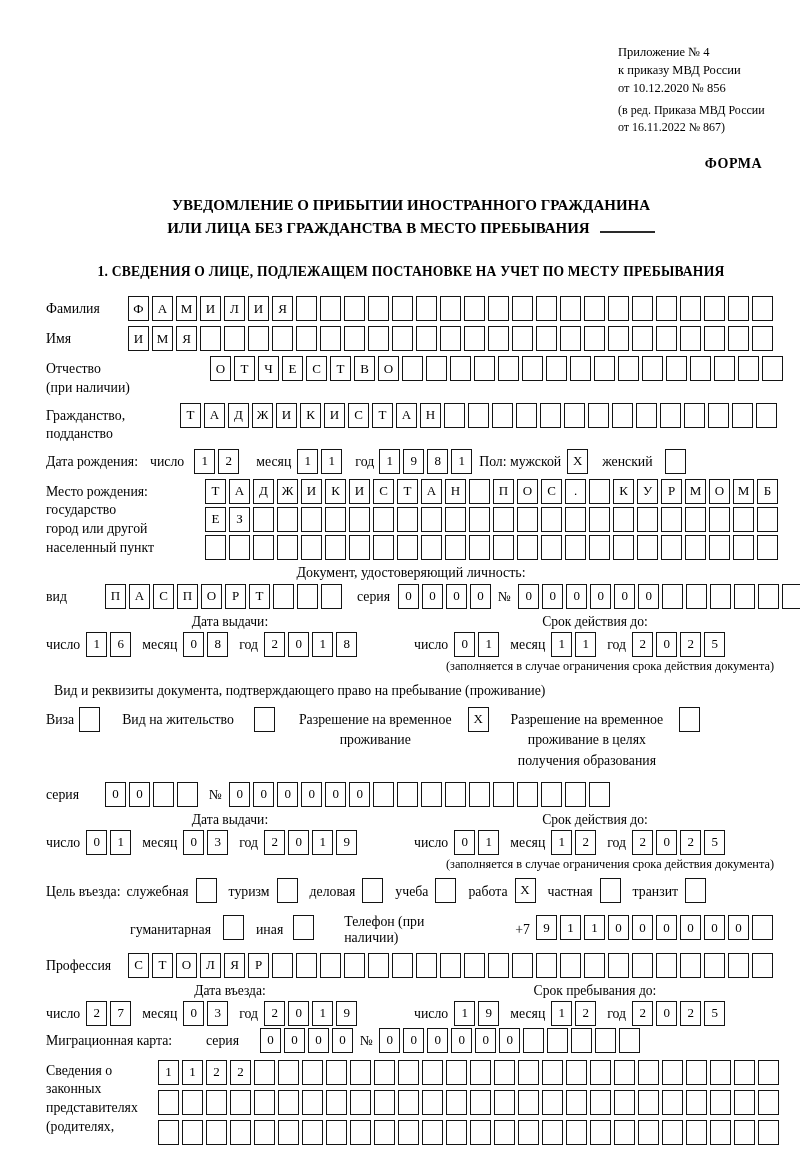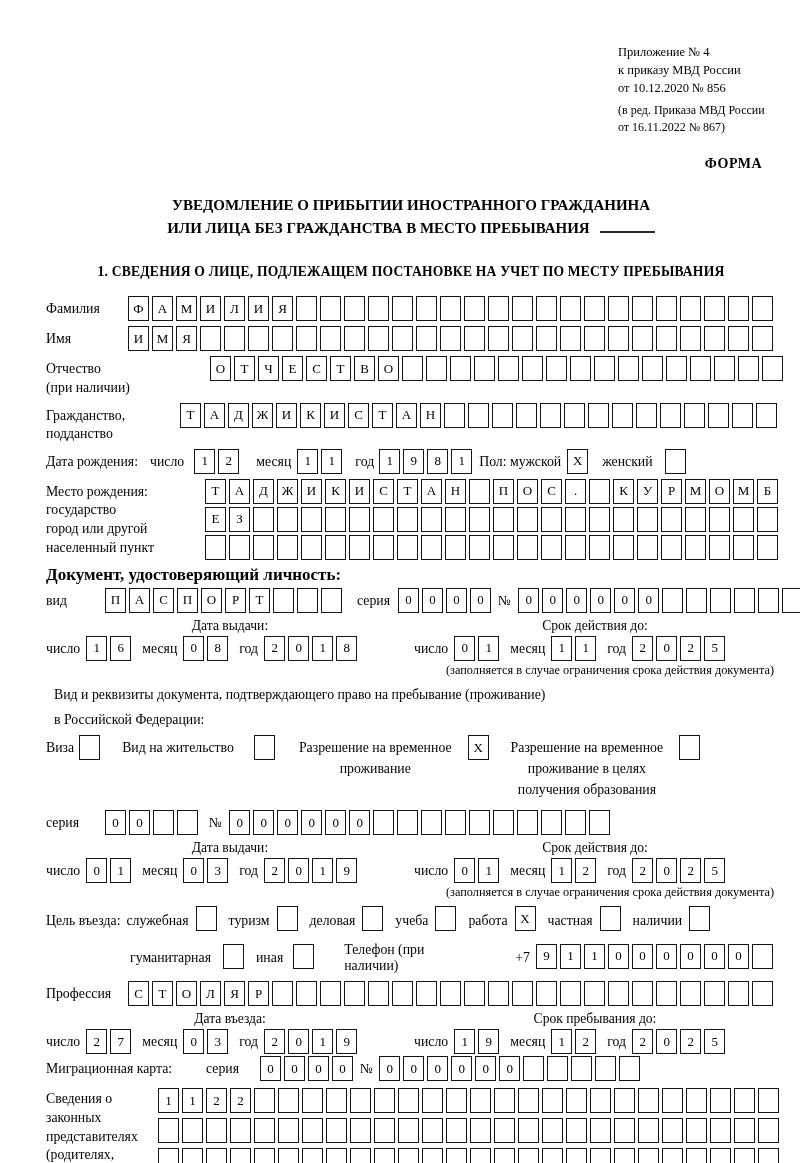--- a/index.html
+++ b/index.html
@@ -340,21 +340,21 @@
             <span class="bx"></span>
             <span class="bx"></span>
             <span class="bx"></span>
             <span class="bx"></span>
             <span class="bx"></span>
             <span class="bx"></span>
           </div>
       </div>
     </div>
 
-    <div style="text-align:left; font-weight:bold; font-size:17px; margin:2px 0 3px 0;">Документ, удостоверяющий личность:</div>
+    <div style="text-align:center; font-weight:normal; font-size:14px; margin:2px 0 3px 0;">Документ, удостоверяющий личность:</div>
 
     <div class="row">
       <div class="lbl w-kind">вид</div>
       <div class="cells">
           <span class="bx">П</span>
           <span class="bx">А</span>
           <span class="bx">С</span>
           <span class="bx">П</span>
           <span class="bx">О</span>
           <span class="bx">Р</span>
@@ -429,21 +429,20 @@
               <span class="bx">0</span>
               <span class="bx">2</span>
               <span class="bx">5</span>
             </span>
         </div>
       </div>
     </div>
     <div class="note-r">(заполняется в случае ограничения срока действия документа)</div>
 
     <div class="para">Вид и реквизиты документа, подтверждающего право на пребывание (проживание)</div>
-    <div class="para">в Российской Федерации:</div>
 
     <div class="opts">
       <div class="opt">
         <div class="olbl">Виза</div>
         <span class="cb" style="margin-left:5px;"></span>
       </div>
       <div class="opt" style="margin-left:22px;">
         <div class="olbl">Вид на жительство</div>
         <span class="cb" style="margin-left:20px;"></span>
       </div>
@@ -548,21 +547,21 @@
       <div class="plbl pgap">туризм</div>
       <span class="cb"></span>
       <div class="plbl pgap">деловая</div>
       <span class="cb"></span>
       <div class="plbl pgap">учеба</div>
       <span class="cb"></span>
       <div class="plbl pgap">работа</div>
       <span class="cb">X</span>
       <div class="plbl pgap">частная</div>
       <span class="cb"></span>
-      <div class="plbl pgap">наличии</div>
+      <div class="plbl pgap">транзит</div>
       <span class="cb"></span>
     </div>
 
     <div class="purr" style="padding-left:84px;">
       <div class="plbl">гуманитарная</div>
       <span class="cb" style="margin-left:12px;"></span>
       <div class="plbl pgap">иная</div>
       <span class="cb" style="margin-left:10px;"></span>
       <div class="plbl" style="margin-left:30px;">Телефон (при наличии)</div>
       <div class="plbl" style="margin-left:40px;">+7</div>

